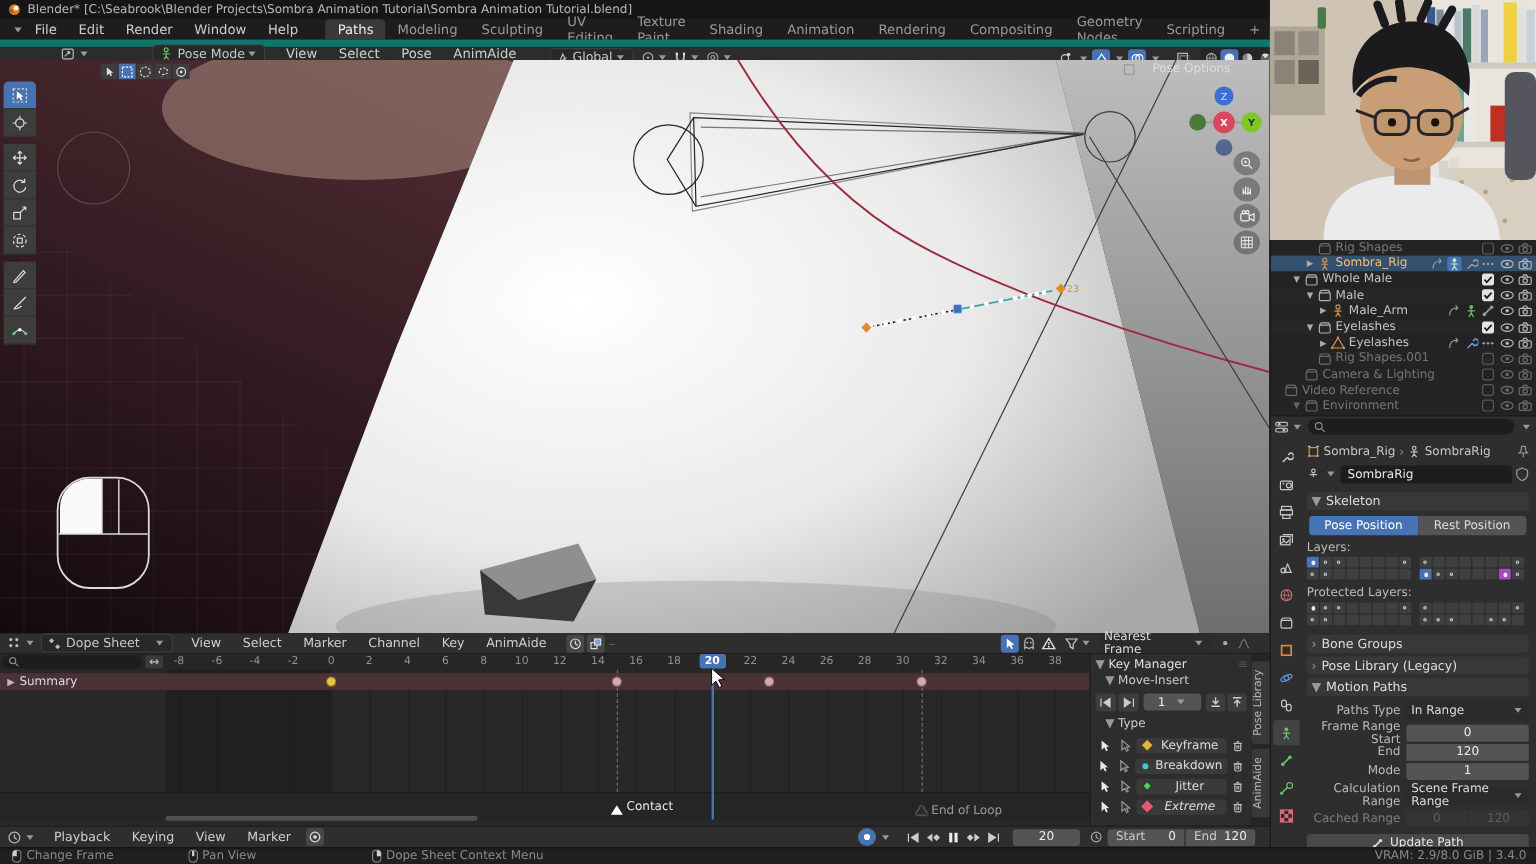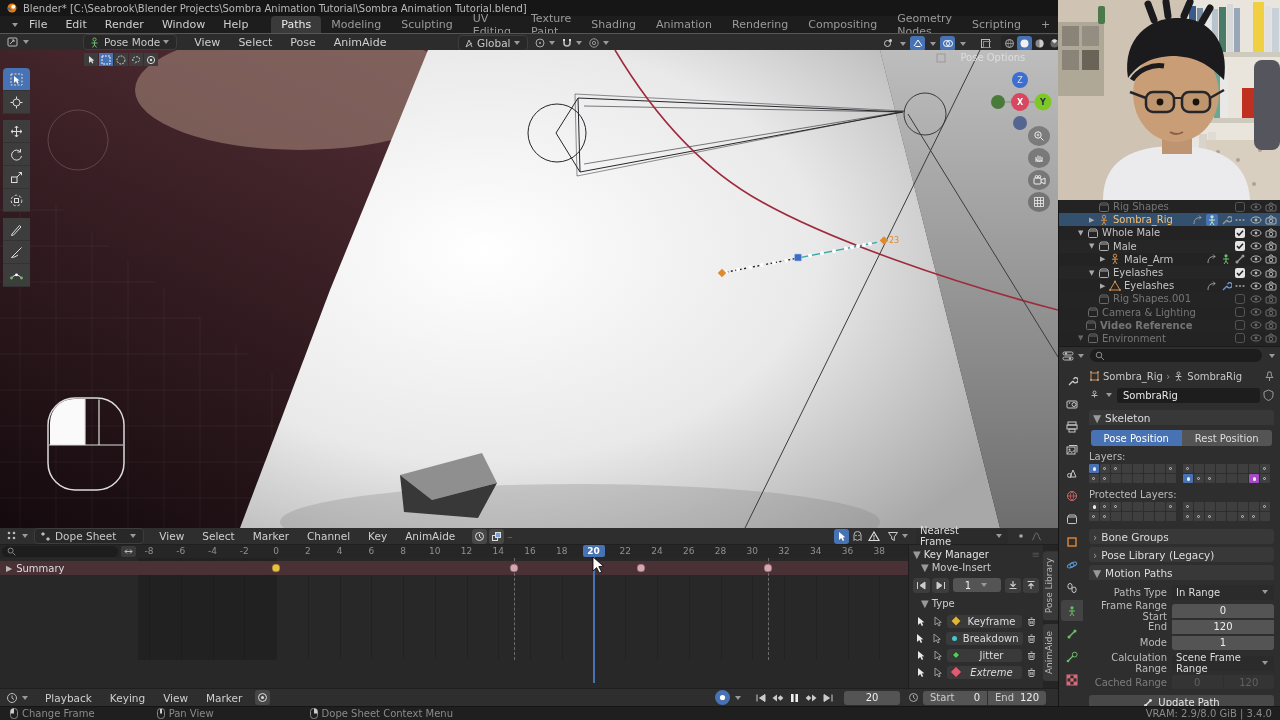--- a/index.html
+++ b/index.html
@@ -89,21 +89,21 @@
     <div class="row" style="margin-right:230px;">
       <svg width="12" height="12">
           <circle cx="4.5" cy="5" r="3" fill="none" stroke="#aaa"></circle>
           <circle cx="8" cy="7.5" r="3" fill="none" stroke="#aaa"></circle>
         </svg>
       <span class="chev"></span>
       <span style="font-size:10.5px;color:#ccc">Sc</span>
     </div>
   </div>
 
-  <div class="abs row" style="left:0;top:33px;width:1172px;height:17px;background:#2c2c2c;border-top:1px solid #0f766e;">
+  <div class="abs row" style="left:0;top:33px;width:1172px;height:17px;background:#2c2c2c;border-top:6px solid #0f766e;padding-left:44px;">
     <svg width="13" height="12" style="margin-left:7px">
         <rect x="1" y="2" width="9" height="8" rx="1" fill="none" stroke="#bbb"></rect>
         <path d="M3 8 L7 4 M7 4 h-2 M7 4 v2" stroke="#bbb" fill="none"></path>
       </svg>
     <span class="chev"></span>
     <div class="pill" style="margin-left:52px">
       <svg width="11" height="11">
           <circle cx="5.5" cy="2.5" r="1.6" fill="none" stroke="#6ac06a"></circle>
           <path d="M5.5 4.5 V8 M2.5 6 H8.5 M5.5 8 L3.5 10.5 M5.5 8 L7.5 10.5" stroke="#6ac06a" fill="none"></path>
         </svg>
@@ -785,21 +785,21 @@
             </svg>
           </span>
           <span style="margin-left: 3px;">
             <svg width="12" height="12" viewBox="0 0 12 12">
               <rect x="1" y="4" width="10" height="6" rx="1" fill="none" stroke="#b5b5b5"></rect>
               <path d="M3.5 4 L5 2 h2 L8.5 4" fill="none" stroke="#b5b5b5"></path>
               <circle cx="6" cy="7" r="1.8" fill="none" stroke="#b5b5b5"></circle>
             </svg>
           </span>
         </div>
-        <div class="olrow dim" style="background: rgb(38, 38, 38); padding-left: 17px; font-weight: bold;">
+        <div class="olrow dim" style="background: rgb(38, 38, 38); padding-left: 2px;">
           <span style="width: 9px; font-size: 7px; color: rgb(170, 170, 170);"></span>
           <span>
             <svg width="12" height="12" viewBox="0 0 12 12">
               <rect x="1.5" y="4" width="9" height="6.5" rx="1" fill="none" stroke="#b0b0b0"></rect>
               <path d="M1.5 4 l1.5-2 h6 l1.5 2" fill="none" stroke="#b0b0b0"></path>
             </svg>
           </span>
           <span class="lbl">Video Reference</span>
           <span class="spacer"></span>
           <span style="margin-left: 4px;">
@@ -1353,20 +1353,27 @@
           <div style="position: absolute; top: 0px; height: 102px; width: 0px; border-left: 1px dashed rgb(138, 138, 138); opacity: 0.7; left: 768.125px;"></div>
         </div>
       <div id="keyframes">
           <div class="kf" style="left: 276px; top: 10px; background: rgb(233, 192, 70); border: 1px solid rgba(0, 0, 0, 0.45);"></div>
           <div class="kf" style="left: 514.125px; top: 10px; background: rgb(215, 166, 174); border: 1px solid rgba(0, 0, 0, 0.45);"></div>
           <div class="kf" style="left: 641.125px; top: 10px; background: rgb(215, 166, 174); border: 1px solid rgba(0, 0, 0, 0.45);"></div>
           <div class="kf" style="left: 768.125px; top: 10px; background: rgb(215, 166, 174); border: 1px solid rgba(0, 0, 0, 0.45);"></div>
         </div>
     </div>
 
+    <div class="abs" style="left:0;top:132px;width:908px;height:23px;background:#252525;border-top:1px solid #1c1c1c;" id="marker-row">
+      <div class="abs" style="left:138px;top:19px;width:260px;height:4px;background:#505050;border-radius:2px;"></div>
+    <div style="position: absolute; top: 10px; width: 0px; height: 0px; border-right: 5px solid transparent; border-left: 5px solid transparent; border-image: initial; border-top: none; transform: translateX(-5px); left: 514.125px; border-bottom: 8px solid rgb(255, 255, 255);"></div>
+        <span style="position: absolute; top: 6px; font-size: 10px; color: rgb(232, 232, 232); left: 522.125px;">Contact</span>
+        <div style="position: absolute; top: 10px; width: 0px; height: 0px; border-right: 5px solid transparent; border-left: 5px solid transparent; border-image: initial; border-top: none; transform: translateX(-5px); left: 768.125px; border-bottom: 8px solid rgb(42, 42, 42); box-shadow: none; filter: drop-shadow(rgb(204, 204, 204) 0px 0px 1px);"></div>
+        <span style="position: absolute; top: 9px; font-size: 10px; color: rgb(154, 154, 154); left: 776.125px;">End of Loop</span>
+      </div>
 
     <div class="abs" style="top: 17px; height: 138px; width: 2px; background: rgb(71, 114, 179); transform: translateX(-1px); left: 593.5px;" id="playhead"></div>
     <div class="abs" style="top: 17px; height: 12px; width: 22px; background: rgb(71, 114, 179); border-radius: 2px; transform: translateX(-11px); display: flex; align-items: center; justify-content: center; color: rgb(255, 255, 255); font-size: 9px; font-weight: bold; left: 593.5px;" id="playhead-badge">20</div>
 
     <svg class="abs" style="left:592px;top:28px;z-index:9" width="14" height="18">
         <path d="M1,1 L1,15 L4.6,11.6 L7.4,17 L9.6,15.8 L6.8,10.6 L11.5,10.2 Z" fill="#fff" stroke="#000" stroke-width="0.8"></path>
       </svg>
 
     <div class="abs" style="left:908px;top:17px;width:135px;height:143px;background:#2d2d2d;border-left:1px solid #1f1f1f;font-size:10px;">
       <div class="row" style="height:14px;padding-left:4px;gap:3px;margin-top:2px;">

